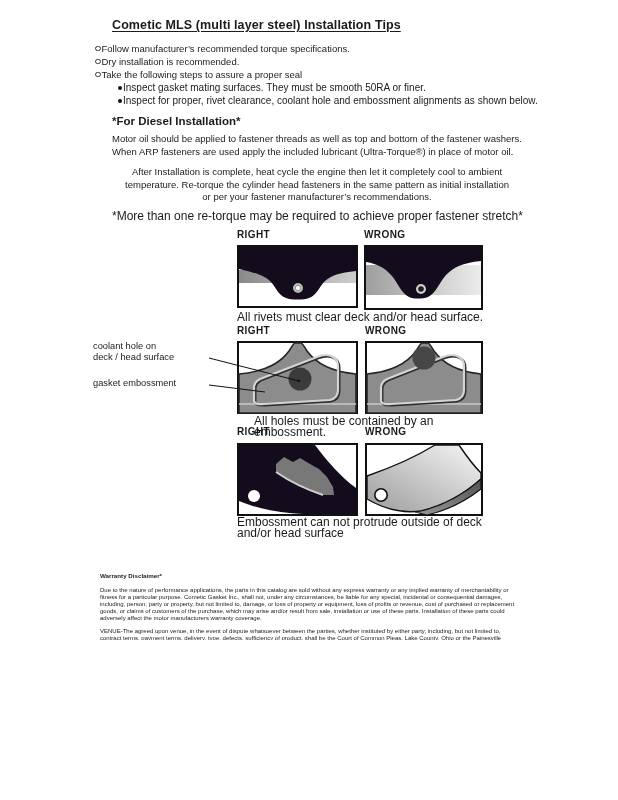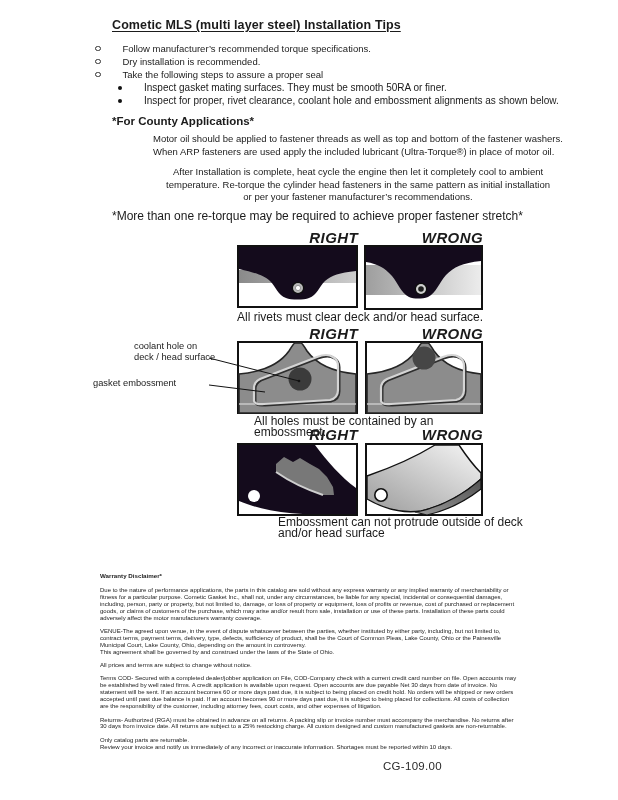--- a/index.html
+++ b/index.html
@@ -1,38 +1,38 @@
 <!DOCTYPE html>
 <html><head>
 <meta charset="utf-8">
 <style>
   html,body{margin:0;padding:0;background:#fff;}
-  .page{position:relative;width:618px;height:800px;background:#ffffff;
+  .page{position:relative;width:618px;height:640px;background:#ffffff;
         font-family:"Liberation Sans",sans-serif;color:#1b1b1b;overflow:hidden;}
   .abs{position:absolute;}
-  .preline{white-space:pre-line;margin-left:41px;}
+  .preline{white-space:pre-line;}
 
   
   .title{left:112px;top:18px;margin:0;font-size:12.5px;font-weight:bold;
          text-decoration:underline;text-underline-offset:2px;letter-spacing:.1px;}
   .bullets{left:95px;top:42px;font-size:9.5px;line-height:13px;}
   .subbullets{left:118px;top:81px;font-size:10px;line-height:13px;}
-  .b-row{display:flex;align-items:center;gap:22px;}
+  .b-row{display:flex;align-items:center;gap:1px;}
   .ring{width:3.5px;height:3.5px;border:1px solid #333;border-radius:50%;flex:0 0 auto;}
   .dot{width:4px;height:4px;background:#111;border-radius:50%;flex:0 0 auto;}
 
   
   .h2{left:112px;top:115px;margin:0;font-size:11.5px;font-weight:bold;}
   .para{font-size:9.5px;line-height:12.6px;width:410px;}
   .p1{left:112px;top:133px;}
   .p2{left:112px;top:166px;text-align:center;}
   .note{left:112px;top:209px;font-size:12px;}
 
   
-  .dlabel{font-size:15px;font-weight:bold;letter-spacing:.4px;text-align:right;font-style:italic;}
+  .dlabel{font-size:10px;font-weight:bold;letter-spacing:.4px;text-align:left;}
   .cap{font-size:12px;line-height:11px;}
   .callout{font-size:9.3px;line-height:11px;text-align:left;width:115px;}
 
   
   .disc{left:100px;top:573px;width:418px;font-size:6px;line-height:6.9px;color:#222;}
   .disc h3{font-size:6.2px;margin:0 0 7px 0;}
   .disc p{margin:0 0 6.5px 0;}
 
   .footer{left:383px;top:760px;font-size:11.5px;letter-spacing:.3px;color:#2a2a2a;}
 </style>
@@ -62,21 +62,21 @@
     <div class="b-row">
       <span class="dot"></span>
       <span>Inspect gasket mating surfaces.  They must be smooth 50RA or finer.</span>
     </div>
     <div class="b-row">
       <span class="dot"></span>
       <span>Inspect for proper, rivet clearance, coolant hole and embossment alignments as shown below.</span>
     </div>
   </div>
 
-  <h2 class="abs h2">*For County Applications*</h2>
+  <h2 class="abs h2">*For Diesel Installation*</h2>
   <div class="abs para p1 preline">Motor oil should be applied to fastener threads as well as top and bottom of the fastener washers.
 When ARP fasteners are used apply the included lubricant (Ultra-Torque®) in place of motor oil.</div>
   <div class="abs para p2 preline">After Installation is complete, heat cycle the engine then let it completely cool to ambient
 temperature. Re-torque the cylinder head fasteners in the same pattern as initial installation
 or per your fastener manufacturer’s recommendations.</div>
   <div class="abs note">*More than one re-torque may be required to achieve proper fastener stretch*</div>
 
   <div class="abs dlabel" style="left:237px;top:229px;width:121px;">RIGHT</div>
   <div class="abs dlabel" style="left:364px;top:229px;width:119px;">WRONG</div>
 

